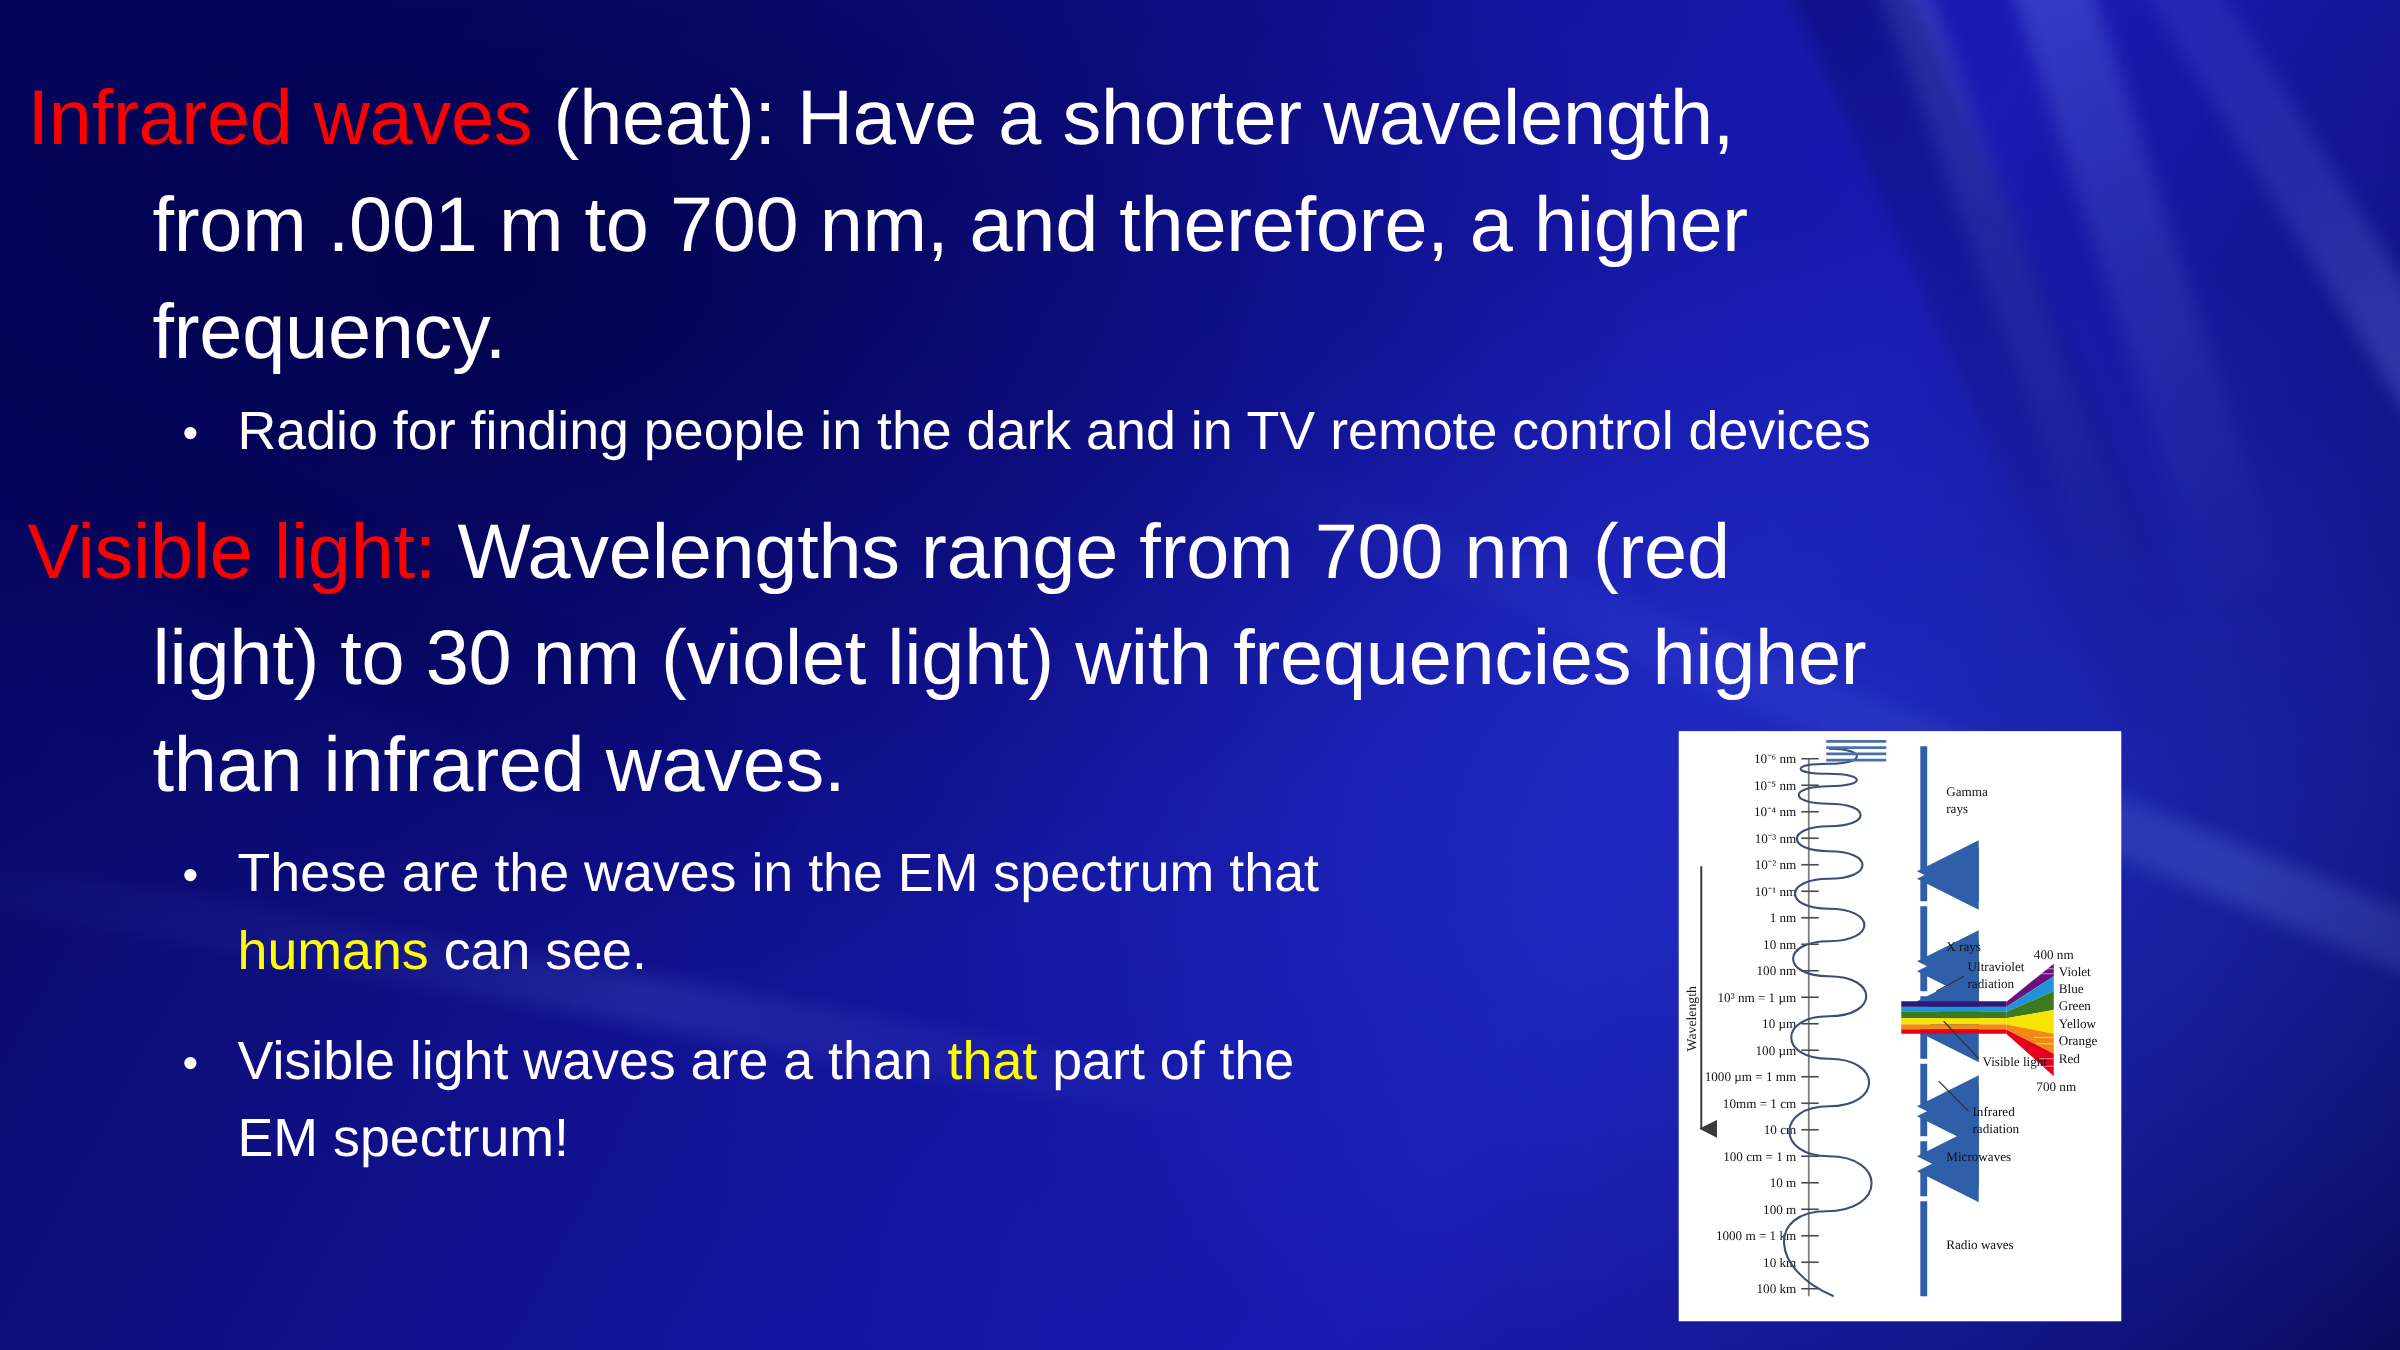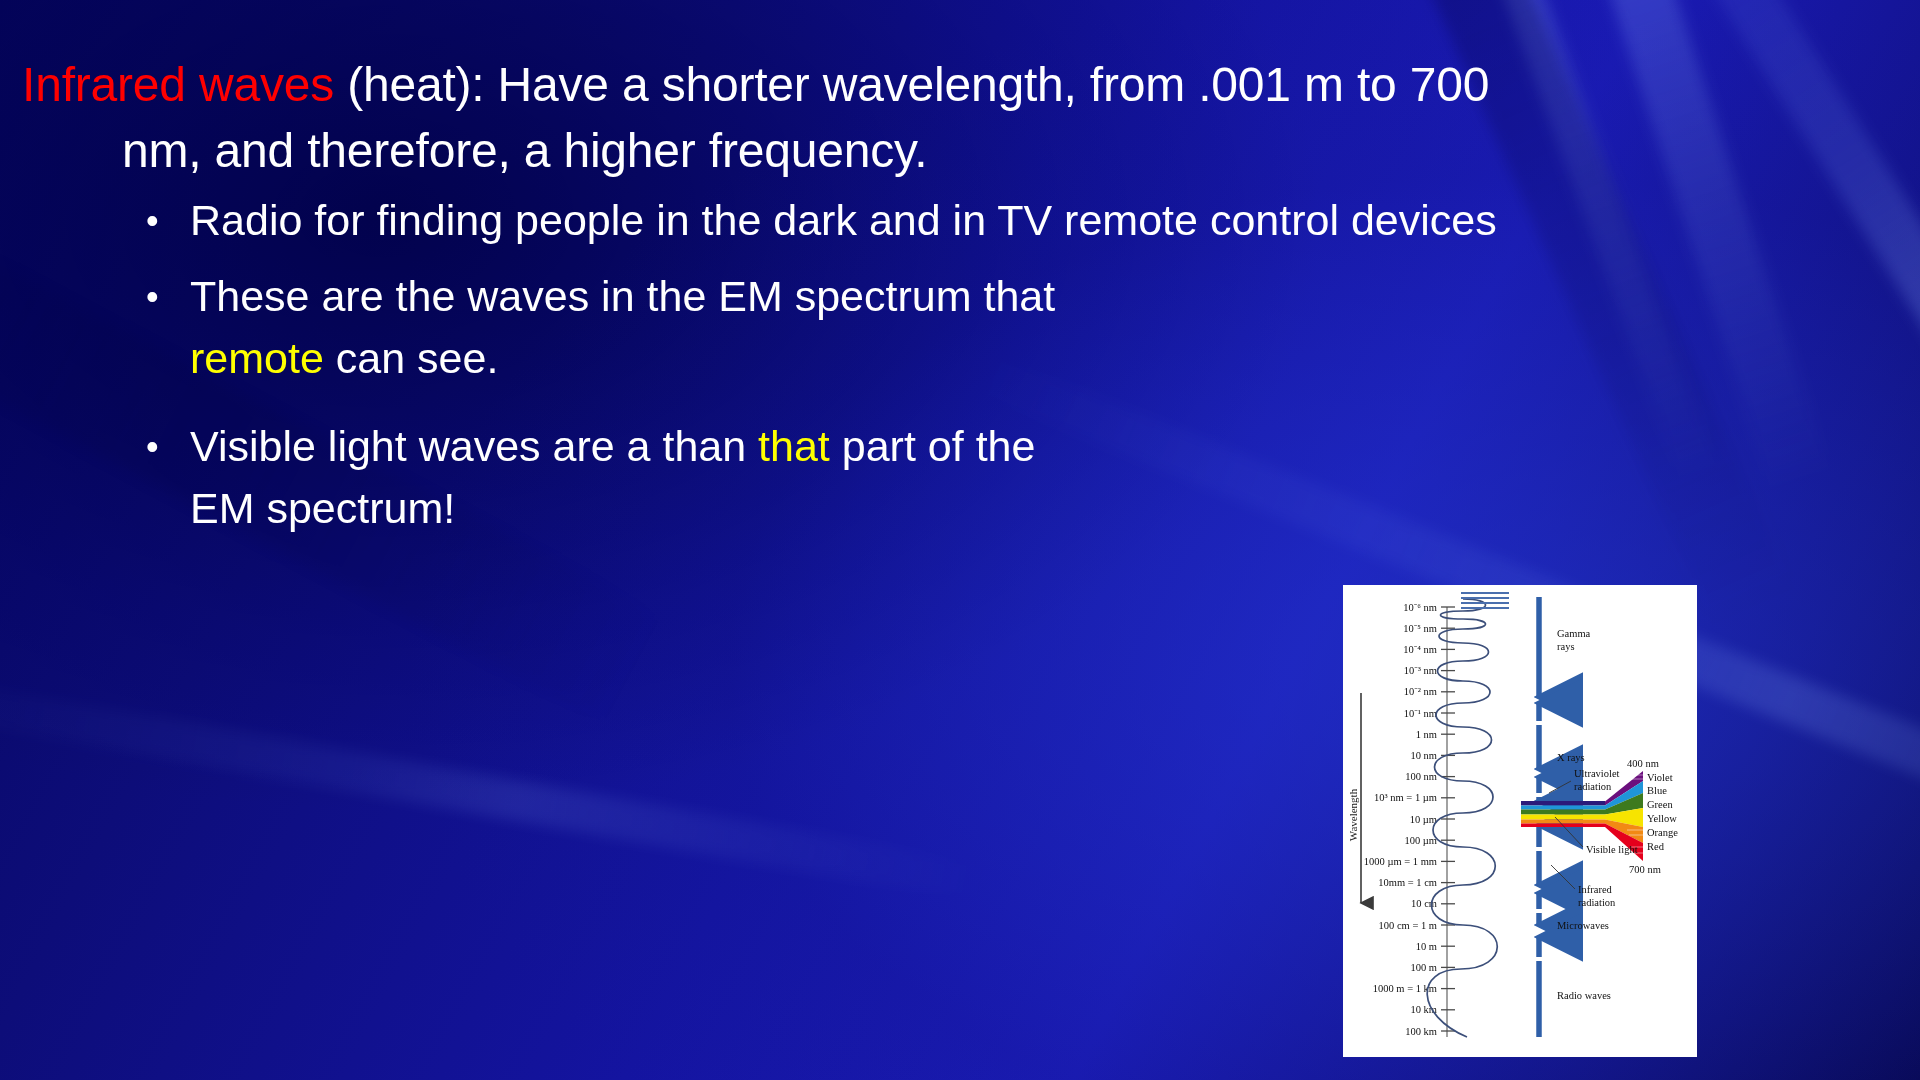--- a/index.html
+++ b/index.html
@@ -39,21 +39,21 @@
 
   .text-block {
     position: absolute;
     left: 22px;
     top: 52px;
     width: 1500px;
   }
 
   .lvl1 {
     color: #ffffff;
-    font-size: 48px;
+    font-size: 62px;
     line-height: 1.38;
     padding-left: 0;
     text-indent: 0;
     margin-bottom: 2px;
     letter-spacing: -0.2px;
   }
   .lvl1 .hang {
     display: block;
     padding-left: 100px;
     text-indent: -100px;
@@ -110,24 +110,29 @@
       <span class="hang">
         <span class="kw-red">Infrared waves</span><span> (heat): Have a shorter wavelength, from .001 m to 700 nm, and therefore, a higher frequency.</span>
       </span>
     </div>
 
     <div class="lvl2" style="width:1330px;">
       <span class="bullet">•</span>
       <span>Radio for finding people in the dark and in TV remote control devices</span>
     </div>
 
+    <div class="lvl1" style="margin-top:22px;">
+      <span class="hang">
+        <span class="kw-red">Visible light:</span><span> Wavelengths range from 700 nm (red light) to 30 nm (violet light) with frequencies higher than infrared waves.</span>
+      </span>
+    </div>
 
     <div class="lvl2 narrow" style="margin-top:14px;">
       <span class="bullet">•</span>
-      <span>These are the waves in the EM spectrum that </span><span class="kw-yellow">remote</span><span> can see.</span>
+      <span>These are the waves in the EM spectrum that </span><span class="kw-yellow">humans</span><span> can see.</span>
     </div>
 
     <div class="lvl2 narrow" style="margin-top:26px;">
       <span class="bullet">•</span>
       <span>Visible light waves are a than </span><span class="kw-yellow">that</span><span> part of the EM spectrum!</span>
     </div>
 
   </div>
 
   <div id="figure">

